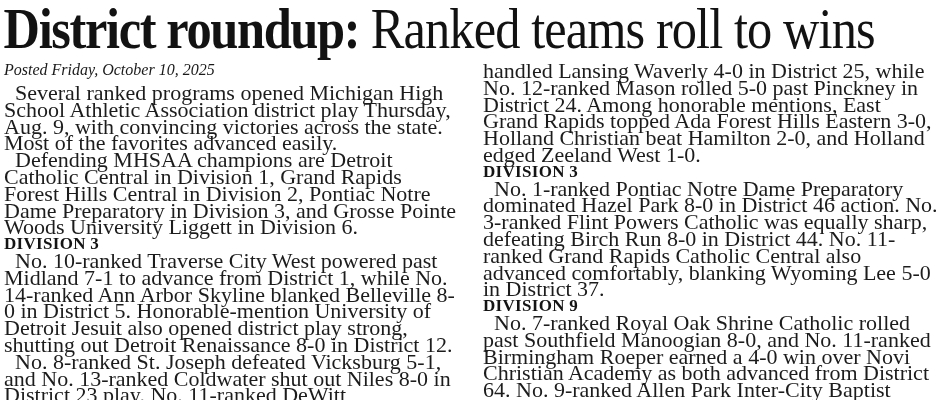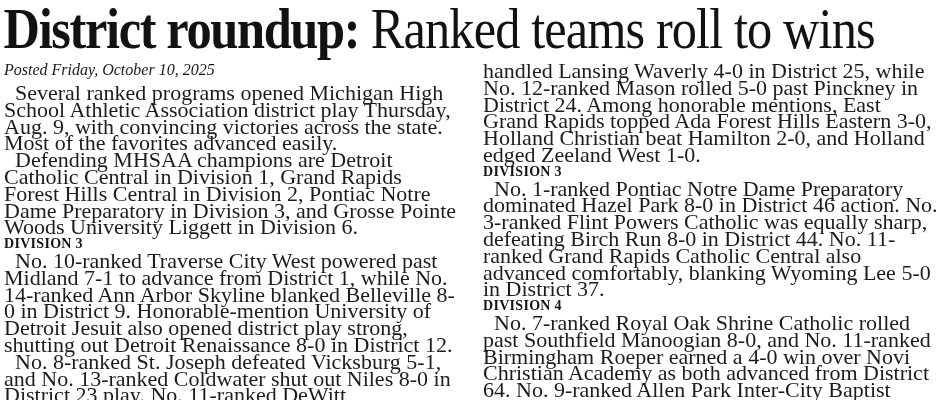--- a/index.html
+++ b/index.html
@@ -54,46 +54,46 @@
     font-size: 22px;
     line-height: 16.8px;
     margin: 0;
     color: #1c1c1c;
   }
   .indent {
     text-indent: 11px;
   }
   .division {
     font-family: "Liberation Serif", serif;
-    font-size: 14px;
+    font-size: 17px;
     line-height: 16.8px;
     font-weight: 700;
     letter-spacing: 0.3px;
     margin: 0;
     color: #141414;
   }
 </style>
 </head>
 <body>
 
 <h1 class="headline"><span class="lead">District roundup:</span><span class="rest"> Ranked teams roll to wins</span></h1>
 
 <div class="cols">
   <div class="col">
     <p class="dateline">Posted Friday, October 10, 2025</p>
     <div>
         <p class="body indent">Several ranked programs opened Michigan High School Athletic Association district play Thursday, Aug. 9, with convincing victories across the state. Most of the favorites advanced easily.</p>
         <p class="body indent">Defending MHSAA champions are Detroit Catholic Central in Division 1, Grand Rapids Forest Hills Central in Division 2, Pontiac Notre Dame Preparatory in Division 3, and Grosse Pointe Woods University Liggett in Division 6.</p>
         <h3 class="division">DIVISION 3</h3>
-        <p class="body indent">No. 10-ranked Traverse City West powered past Midland 7-1 to advance from District 1, while No. 14-ranked Ann Arbor Skyline blanked Belleville 8-0 in District 9. Honorable-mention University of Detroit Jesuit also opened district play strong, shutting out Detroit Renaissance 8-0 in District 12.</p>
+        <p class="body indent">No. 10-ranked Traverse City West powered past Midland 7-1 to advance from District 1, while No. 14-ranked Ann Arbor Skyline blanked Belleville 8-0 in District 5. Honorable-mention University of Detroit Jesuit also opened district play strong, shutting out Detroit Renaissance 8-0 in District 12.</p>
         <p class="body indent">No. 8-ranked St. Joseph defeated Vicksburg 5-1, and No. 13-ranked Coldwater shut out Niles 8-0 in District 23 play. No. 11-ranked DeWitt</p>
       </div>
   </div>
   <div class="col">
     <div>
         <p class="body">handled Lansing Waverly 4-0 in District 25, while No. 12-ranked Mason rolled 5-0 past Pinckney in District 24. Among honorable mentions, East Grand Rapids topped Ada Forest Hills Eastern 3-0, Holland Christian beat Hamilton 2-0, and Holland edged Zeeland West 1-0.</p>
         <h3 class="division">DIVISION 3</h3>
         <p class="body indent">No. 1-ranked Pontiac Notre Dame Preparatory dominated Hazel Park 8-0 in District 46 action. No. 3-ranked Flint Powers Catholic was equally sharp, defeating Birch Run 8-0 in District 44. No. 11-ranked Grand Rapids Catholic Central also advanced comfortably, blanking Wyoming Lee 5-0 in District 37.</p>
-        <h3 class="division">DIVISION 4</h3>
+        <h3 class="division">DIVISION 9</h3>
         <p class="body indent">No. 7-ranked Royal Oak Shrine Catholic rolled past Southfield Manoogian 8-0, and No. 11-ranked Birmingham Roeper earned a 4-0 win over Novi Christian Academy as both advanced from District 64. No. 9-ranked Allen Park Inter-City Baptist blanked Detroit Universal Academy 4-0 in District 60, while No. 12-ranked Detroit Cristo Rey defeated Riverview Gabriel Richard 5-0. No. 15-ranked Brighton Livingston Christian earned a 3-0 victory over Westland Universal Learning Academy, and honorable-mention Byron Center Zion Christian was eliminated in a 2-0 loss to Wyoming Tri-unity Christian in District 53.</p>
       </div>
   </div>
 </div>
 
 </body></html>

